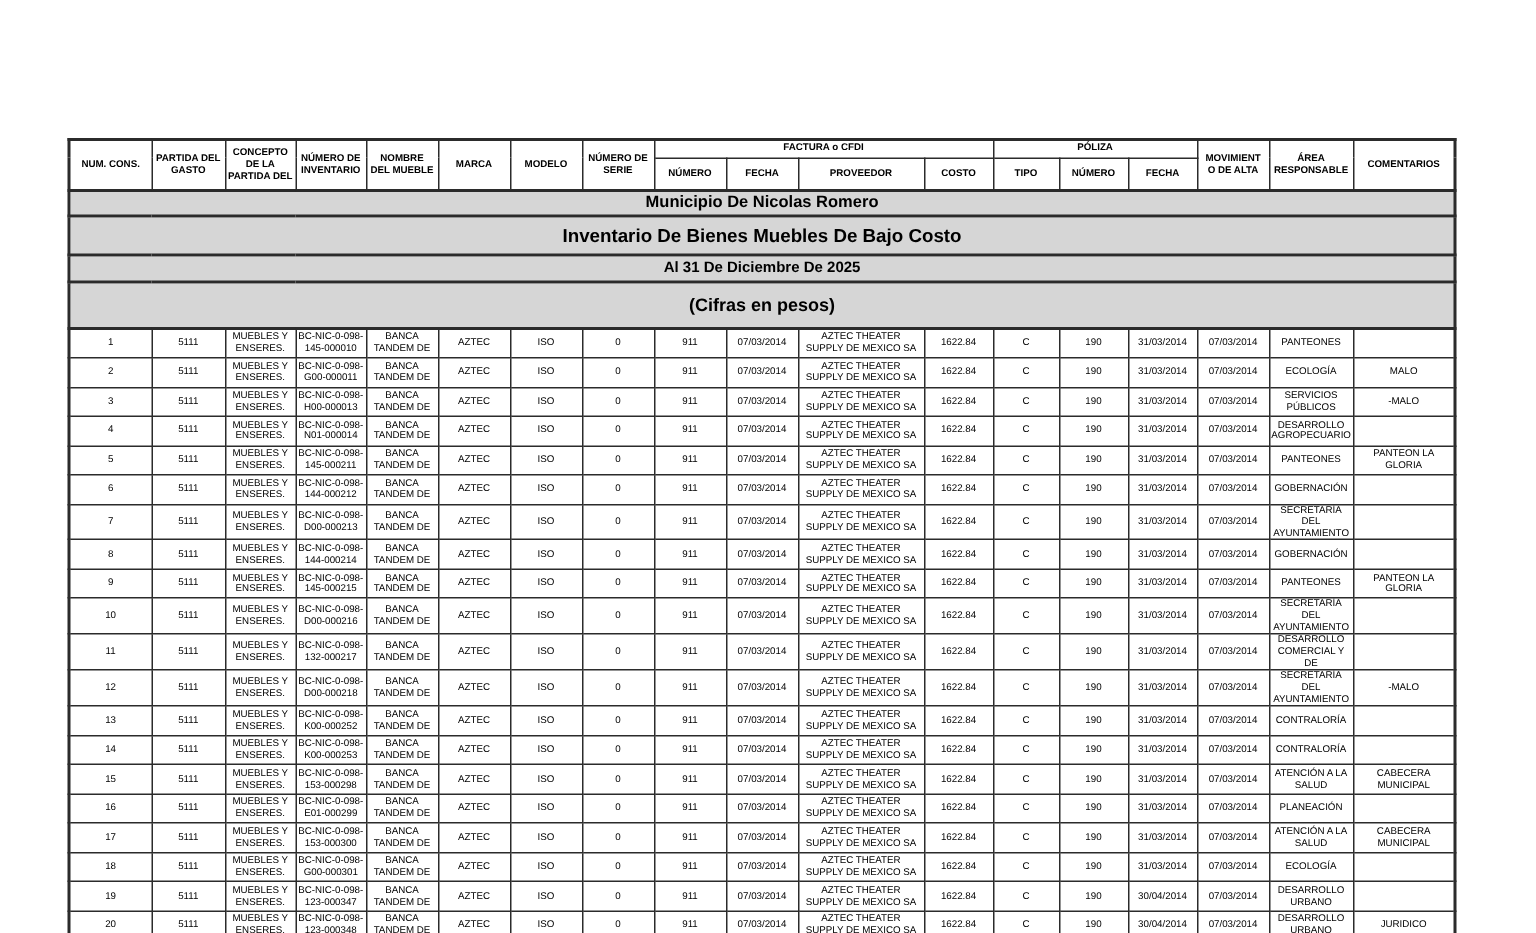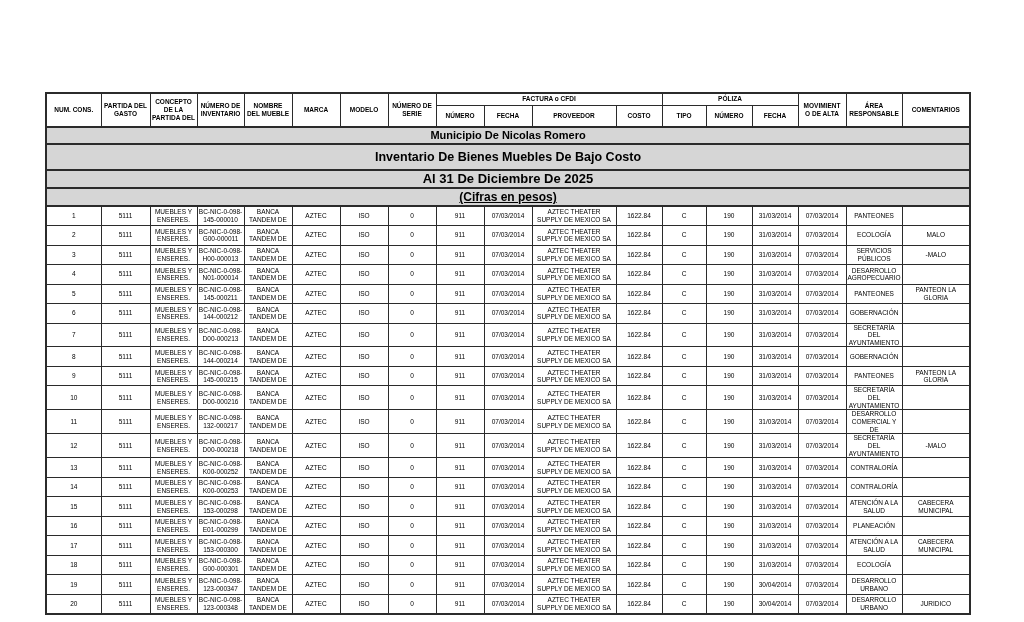--- a/index.html
+++ b/index.html
@@ -32,22 +32,22 @@
   }
   tr.title-row td {
     background: var(--title-bg, #d6d6d6);
     font-weight: bold;
     text-align: center;
     vertical-align: middle;
     border: 2px solid var(--border, #2b2b2b);
   }
   td.t1 { font-size: 11px;   height: 17px; }
   td.t2 { font-size: 12.5px; height: 26px; }
-  td.t3 { font-size: 13px;   height: 18px; }
-  td.t4 { font-size: 12px;   height: 18px; text-decoration: underline; }
+  td.t3 { font-size: 10px;   height: 18px; }
+  td.t4 { font-size: 12px;   height: 31px; }
   thead th {
     font-size: 6.5px;
     font-weight: bold;
     text-align: center;
     vertical-align: middle;
     white-space: pre-line;
     line-height: 1.2;
     background: #ffffff;
   }
   tr.group-row th { height: 12px; }

